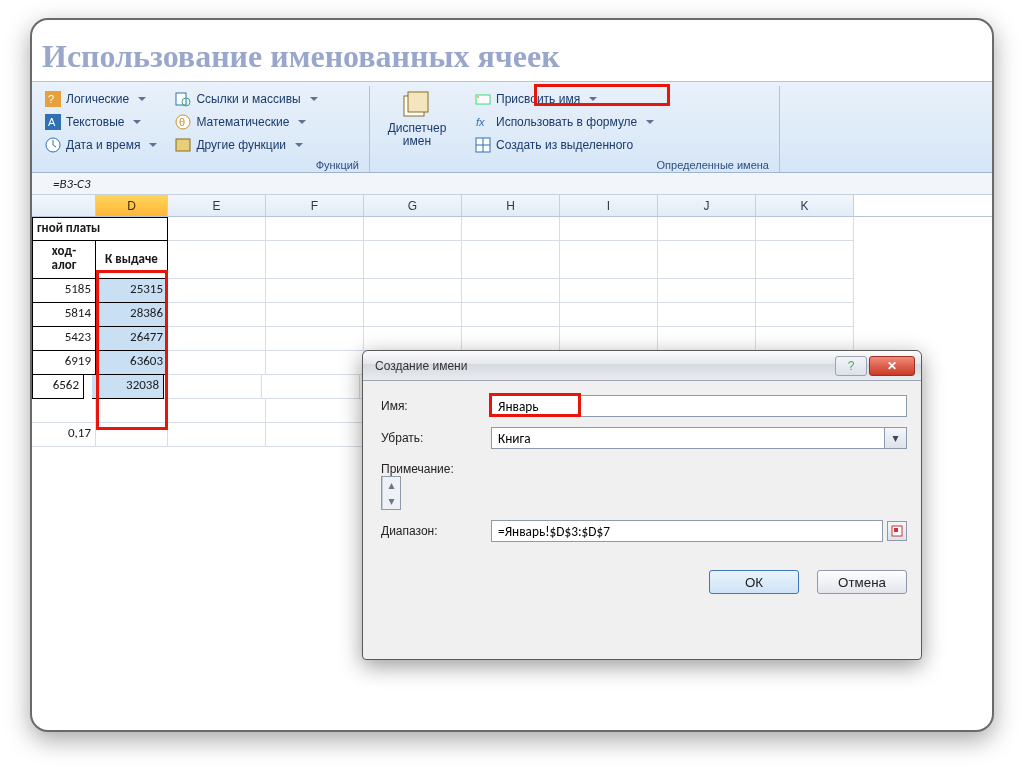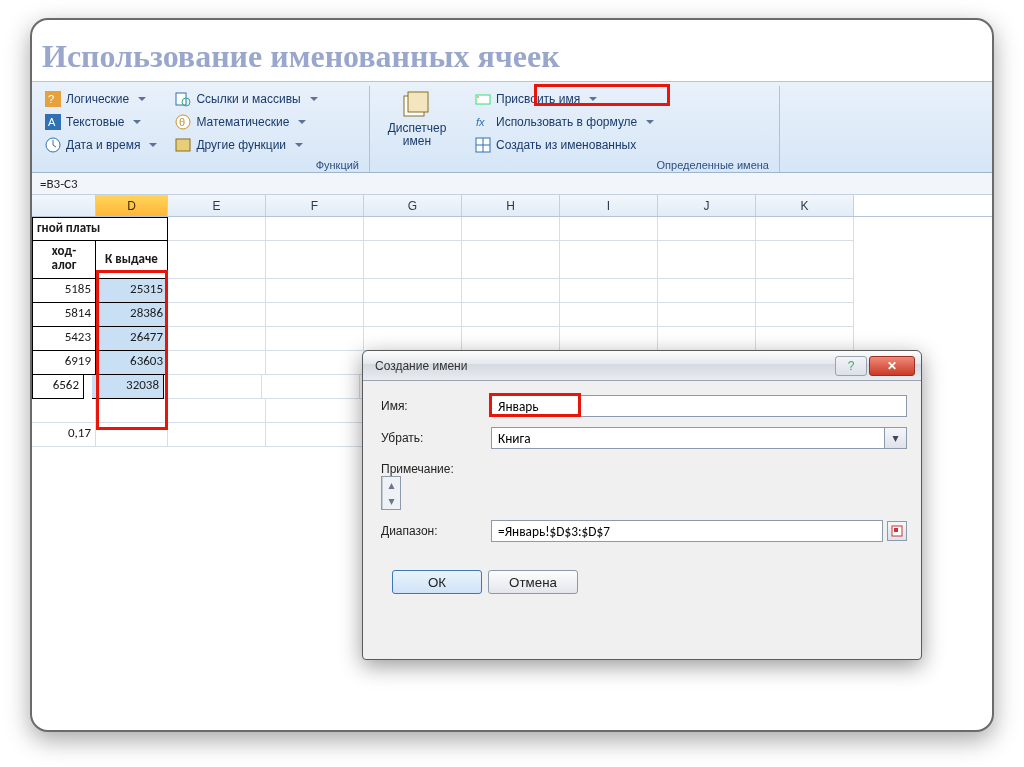--- a/index.html
+++ b/index.html
@@ -64,21 +64,21 @@
   }
   .dd::after {
     content: ""; display: inline-block; margin-left: 4px;
     border: 4px solid transparent; border-top-color: #5b7396;
     transform: translateY(2px);
   }
   .icon16 { width: 16px; height: 16px; flex-shrink: 0; }
   .formula-bar {
     display: flex; align-items: center;
     background: #f2f6fb; border-bottom: 1px solid #c3d1e2;
-    height: 22px; padding-left: 8px;
+    height: 22px; padding-left: 21px; font-style: italic;
   }
   .formula-text { font-family: Calibri, sans-serif; font-size: 13px; color: #222; }
   .grid-area { position: relative; background: #fff; }
   .col-headers { display: flex; height: 22px; border-bottom: 1px solid #b5c5d7; }
   .col-h {
     border-right: 1px solid #c3d1e2;
     text-align: center; line-height: 22px; font-size: 12px;
     background: linear-gradient(#f1f6fb, #e2ecf6); color: #2d3a4e;
   }
   .col-h.sel { background: linear-gradient(#ffd65a, #ffb638); color: #3d2d00; }
@@ -145,21 +145,21 @@
     display: flex; align-items: center; justify-content: center;
   }
   .dcomment {
     flex: 1; height: 86px; border: 1px solid #8d9aab; background: #fff;
     display: flex;
   }
   .dcomment .ta { flex: 1; }
   .dcomment .sb { width: 18px; background: #eef1f5; border-left: 1px solid #c3cbd6; display:flex; flex-direction:column; justify-content:space-between; }
   .sb .arr { height:16px; display:flex; align-items:center; justify-content:center; color:#6c7888; }
   .dialog-buttons {
-    display: flex; justify-content: flex-start; gap: 6px;
+    display: flex; justify-content: flex-end; gap: 18px;
     padding: 8px 14px 12px 14px;
     margin-left: 15px;
   }
   .btn {
     min-width: 90px; height: 24px;
     border: 1px solid #8d9aab; border-radius: 3px;
     background: linear-gradient(#fdfdfd, #e2e6ec);
     cursor: pointer; color: #222;
   }
   .btn.primary {
@@ -255,21 +255,21 @@
                 <text x="1" y="12" font-size="11" font-style="italic" fill="#2f71b3">fx</text>
               </svg>
             <span>Использовать в формуле</span>
           </div>
           <div class="ribbon-btn">
             <svg class="icon16">
                 <rect x="1" y="1" width="14" height="14" fill="#fff" stroke="#2f71b3"></rect>
                 <line x1="1" y1="8" x2="15" y2="8" stroke="#2f71b3"></line>
                 <line x1="8" y1="1" x2="8" y2="15" stroke="#2f71b3"></line>
               </svg>
-            <span>Создать из именованных</span>
+            <span>Создать из выделенного</span>
           </div>
         </div>
       </div>
       <div class="ribbon-label">Определенные имена</div>
     </div>
 
 
     <div class="red-box-ribbon" style="left:502px; top:2px; width:136px; height:22px;"></div>
   </div>
 

